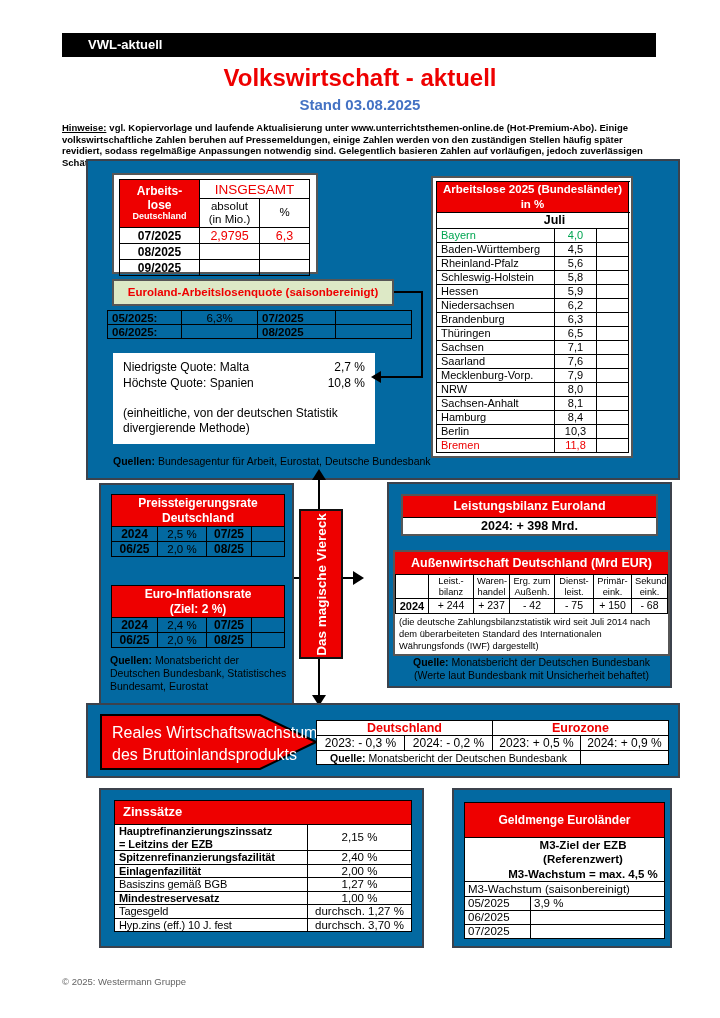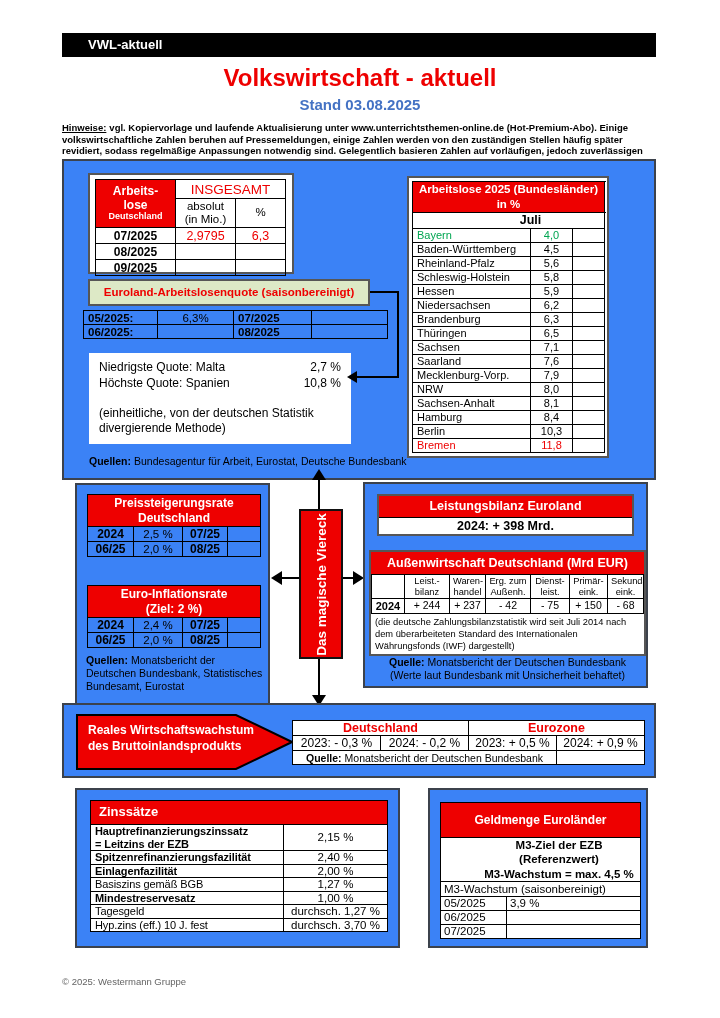--- a/index.html
+++ b/index.html
@@ -9,21 +9,21 @@
   .pre{white-space:pre-line;}
 
   
   .titlebar{left:62px;top:33px;width:594px;height:24px;background:#000;color:#fff;font-weight:bold;font-size:13px;line-height:24px;padding-left:26px;}
   .main-title{left:0;top:64px;width:720px;text-align:center;color:#ee0000;font-weight:bold;font-size:24px;}
   .subtitle{left:0;top:96px;width:720px;text-align:center;color:#4472c4;font-weight:bold;font-size:15px;}
   .notice{left:62px;top:122px;width:597px;font-size:9.5px;font-weight:bold;line-height:1.22;}
   .notice .u{text-decoration:underline;margin-right:3px;}
 
   
-  .panel{position:absolute;background:#3b82f6;border:2px solid #3c424c;}
+  .panel{position:absolute;background:#0369a1;border:2px solid #3c424c;margin-left:24px;}
   .panel-top{left:62px;top:159px;width:594px;height:321px;}
   .panel-midleft{left:75px;top:483px;width:195px;height:235px;}
   .panel-midright{left:363px;top:482px;width:285px;height:206px;}
   .panel-growth{left:62px;top:703px;width:594px;height:75px;}
   .panel-zins{left:75px;top:788px;width:325px;height:160px;}
   .panel-money{left:428px;top:788px;width:220px;height:160px;}
 
   table{border-collapse:collapse;table-layout:fixed;}
   td{border:1px solid #000;padding:0 3px;overflow:hidden;}
 
@@ -85,21 +85,21 @@
   .aw{width:100%;}
   .aw td{font-size:9.3px;text-align:center;line-height:1.1;}
   .aw .h{height:24px;}
   .aw .yr{font-weight:bold;font-size:11px;height:15px;}
   .aw .v{font-size:10.5px;}
   .aw-note{padding:2px 4px;font-size:9.3px;line-height:1.3;}
   .aw-source{left:4px;top:172px;width:277px;text-align:center;font-size:10.5px;line-height:1.25;}
 
   
   .g-arrow-svg{left:12px;top:9px;}
-  .g-label{left:24px;top:17px;color:#fff;font-weight:bold;font-size:12px;line-height:1.35;}
+  .g-label{left:24px;top:17px;color:#fff;font-weight:normal;font-size:16px;line-height:1.35;}
   .growth{left:228px;top:15px;background:#fff;}
   .growth td{height:15px;font-size:12px;text-align:center;}
   .growth .reg{color:#ee0000;font-weight:bold;font-size:12.5px;}
   .growth .src{font-size:10.5px;height:14px;}
 
   
   .zins{left:13px;top:10px;background:#fff;}
   .zins td{font-size:11px;height:13px;line-height:12.5px;}
   .zins .z-head{background:#ee0000;color:#fff;font-weight:bold;font-size:13px;text-align:left;padding-left:8px;height:24px;}
   .zins .z-label{padding-left:4px;letter-spacing:-0.1px;}

